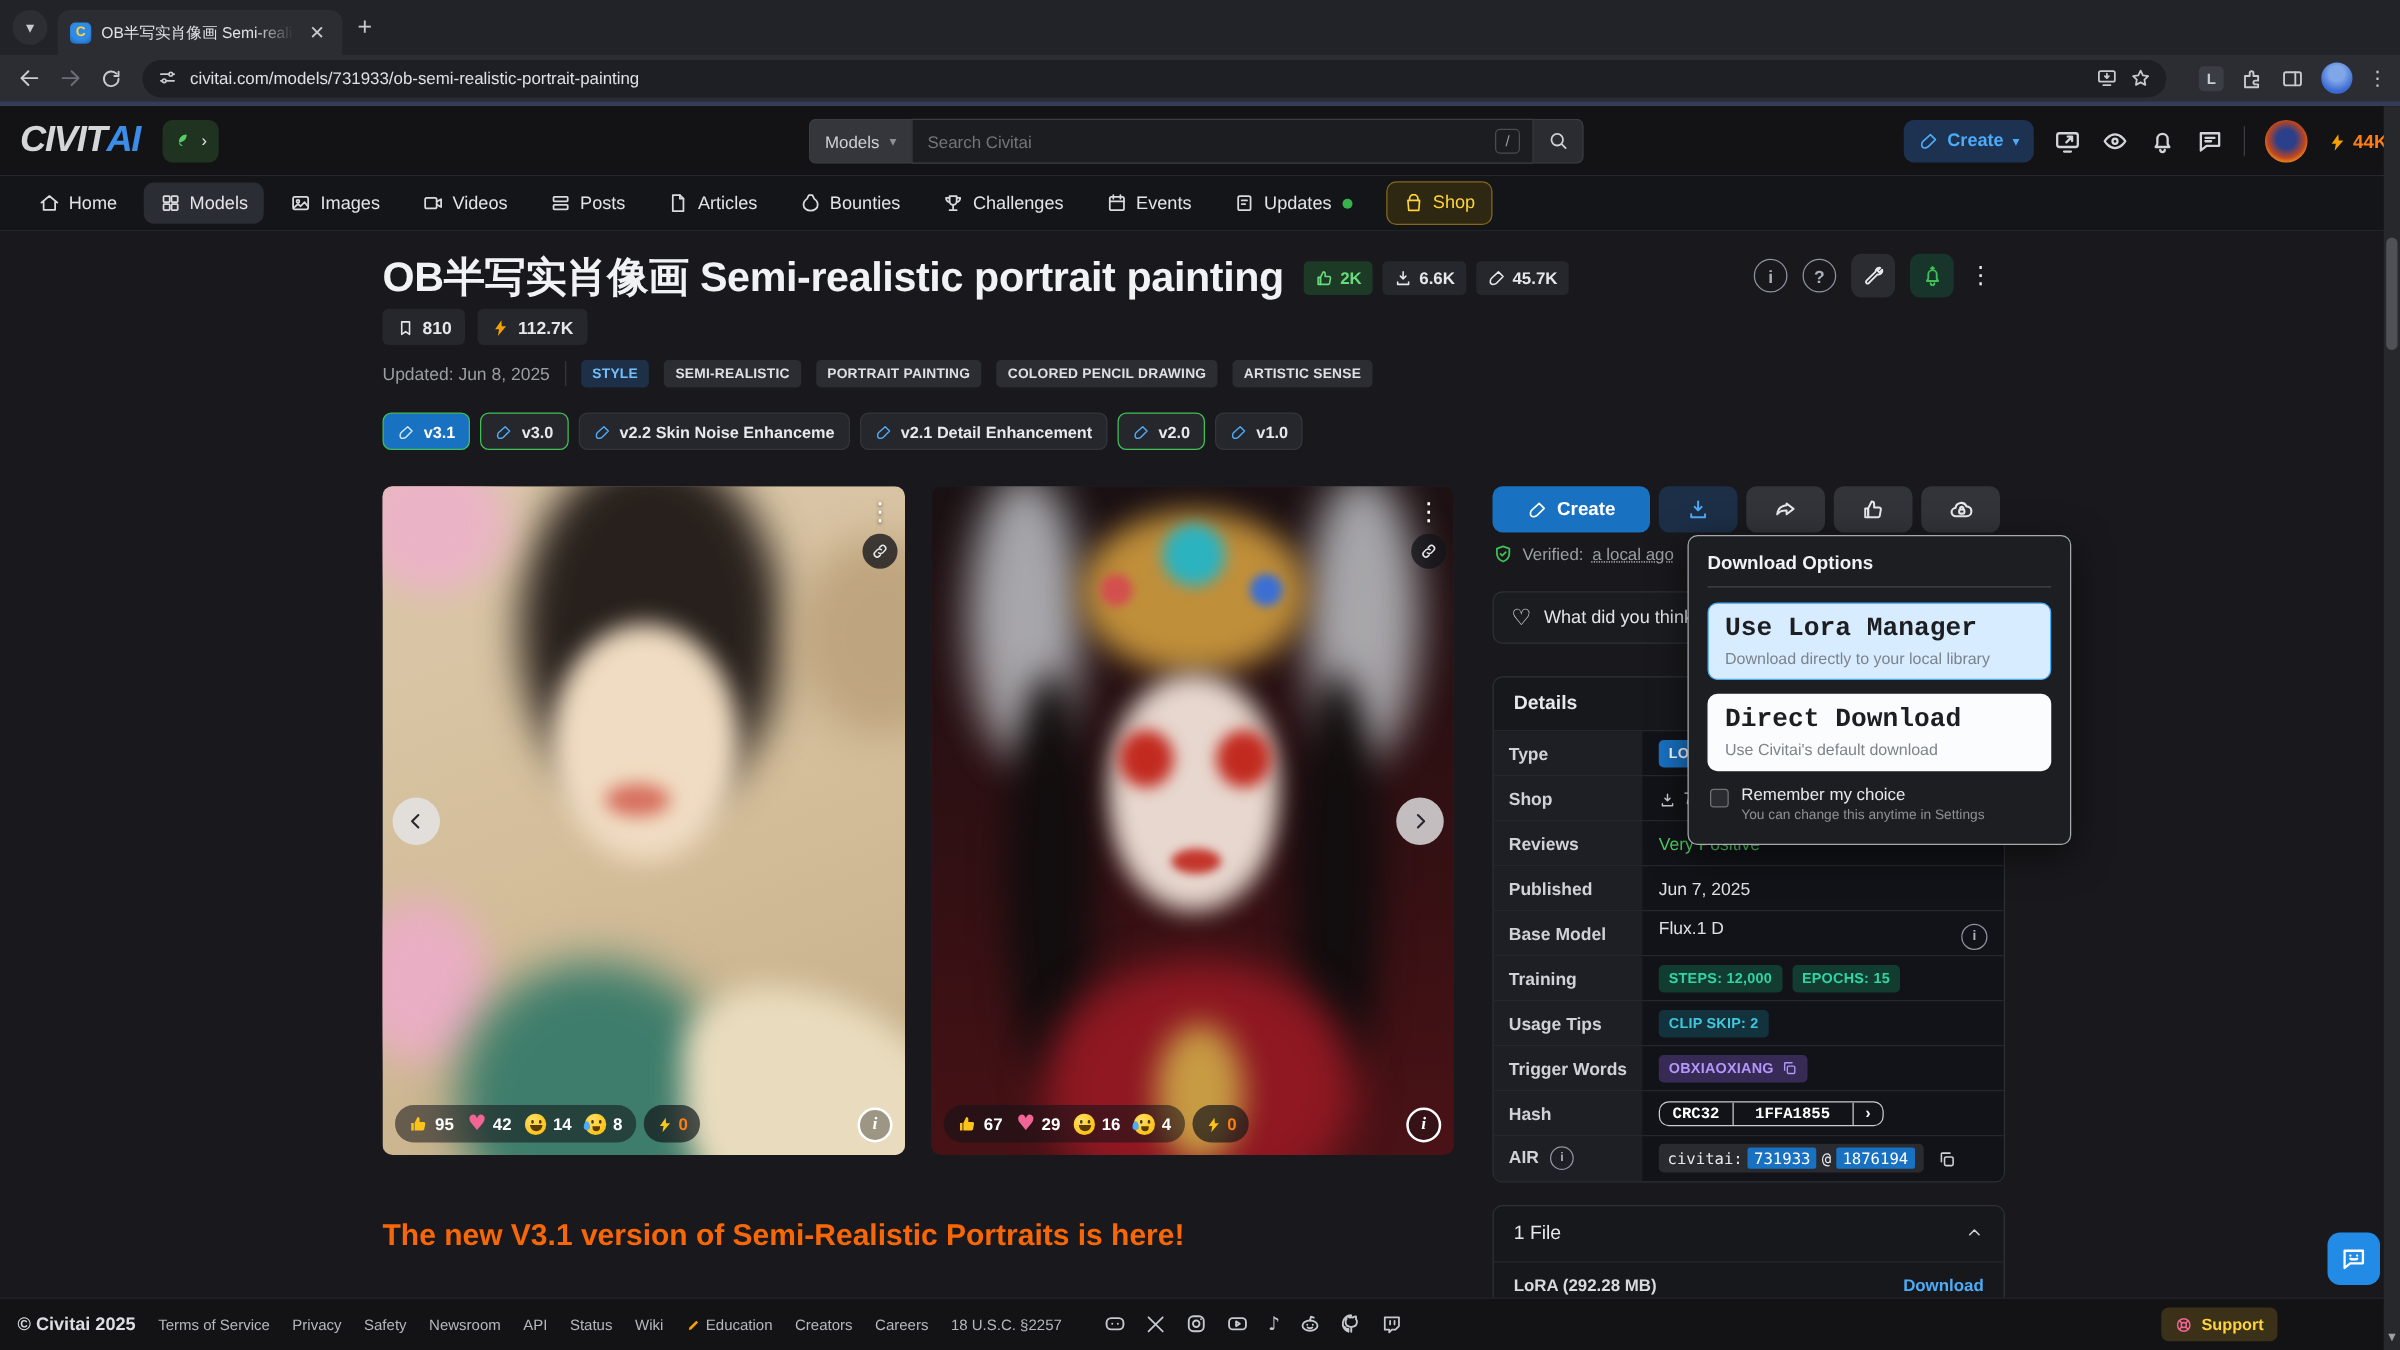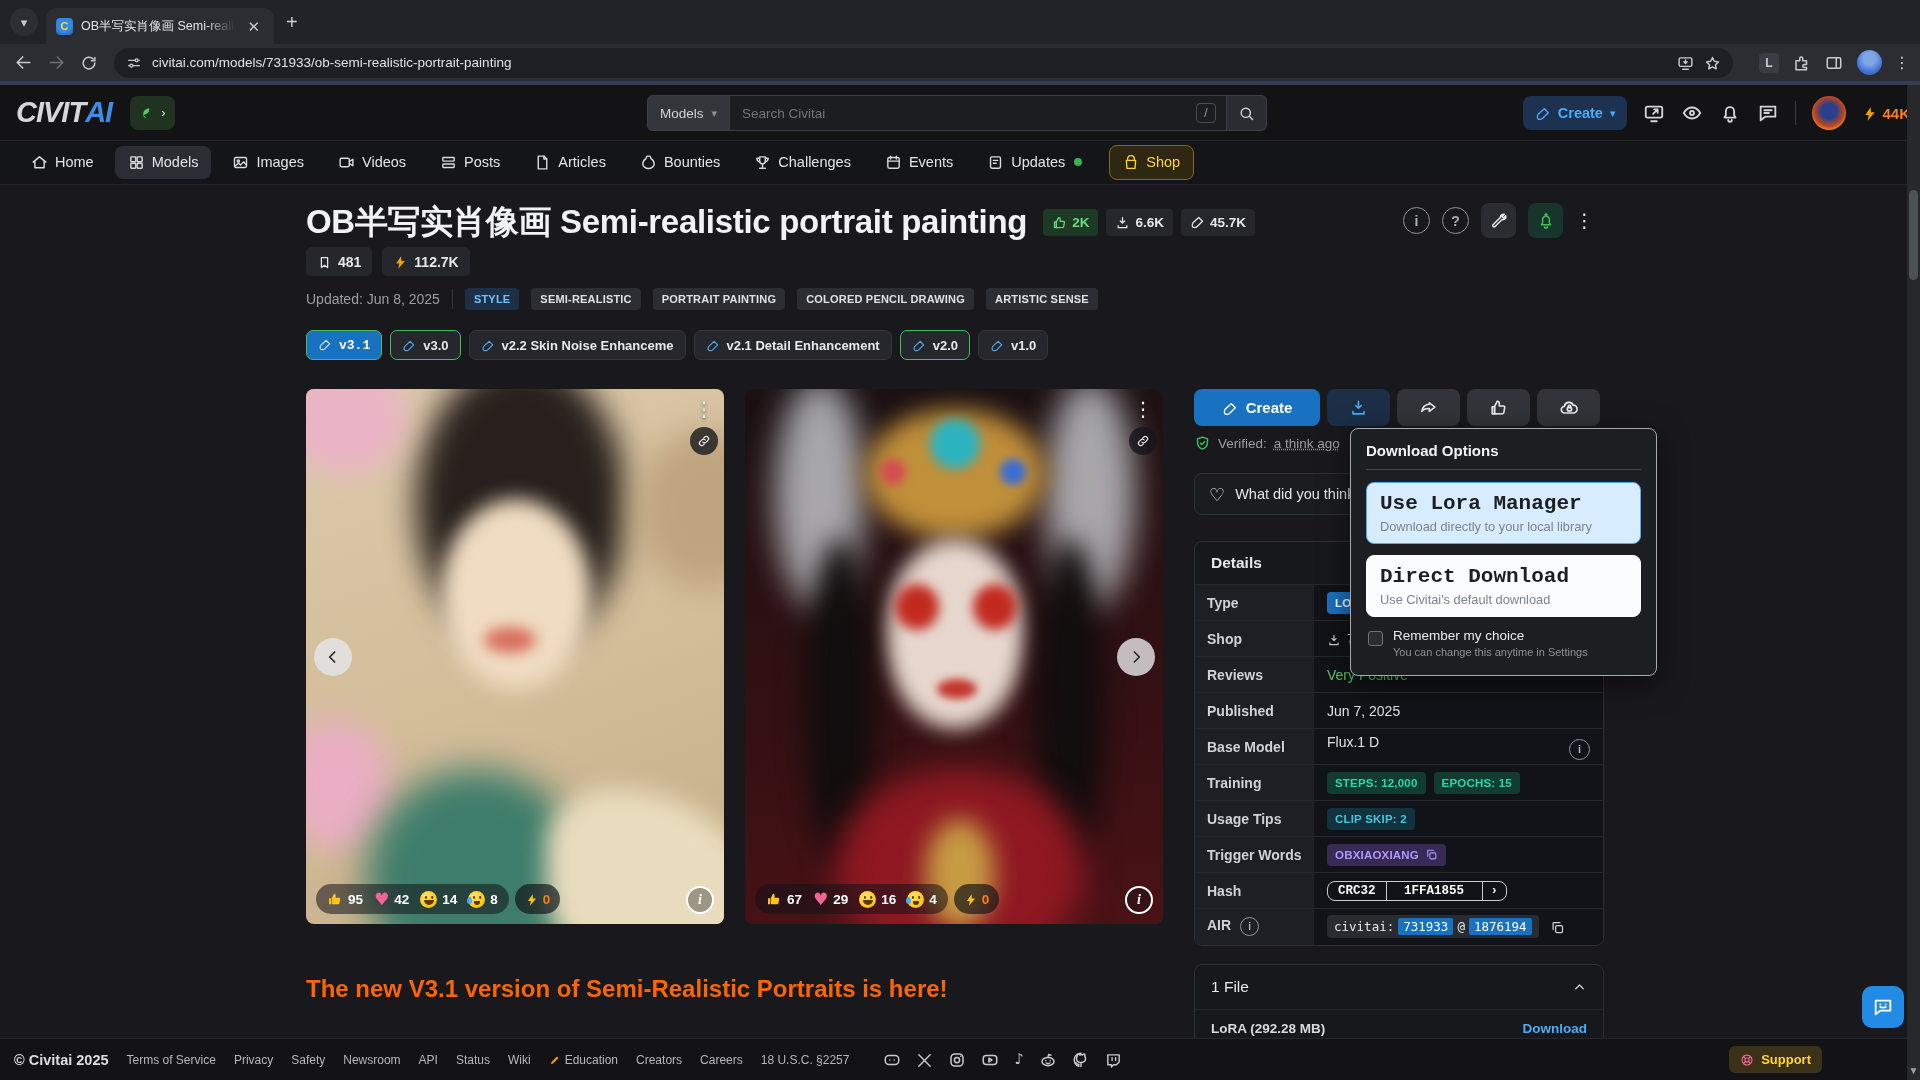--- a/index.html
+++ b/index.html
@@ -88,21 +88,21 @@
   .updated{font-size:14px;color:#9b9ea5;}
   .vline{width:1px;height:20px;background:#34363c;}
   .tag{height:22px;border-radius:4px;background:#2b2d33;color:#dde0e4;font-size:11px;font-weight:700;letter-spacing:.2px;
        display:flex;align-items:center;padding:0 9px;}
   .tag.style{background:#1d3047;color:#74c0fc;}
   .versions{position:absolute;left:306px;top:145px;display:flex;gap:8px;}
   .vpill{height:30px;border-radius:7px;background:#26272c;border:1.6px solid #34363c;color:#e8e9ec;font-size:13px;font-weight:600;
          display:flex;align-items:center;gap:7px;padding:0 11px;}
   .vpill .ic{color:#4dabf7;}
   .vpill.owned{border-color:#40c057;}
-  .vpill.active{background:#1971c2;border-color:#40c057;color:#fff;font-family:Liberation Mono, monospace;}
+  .vpill.active{background:#1971c2;border-color:#40c057;color:#fff;}
   .vpill.active .ic{color:#cfe8ff;}
 
   
   .gallery{position:absolute;left:306px;top:204px;display:flex;gap:21px;}
   .gcard{position:relative;width:418px;height:535px;border-radius:8px;overflow:hidden;background:#222;}
   .art{position:absolute;inset:0;}
   .blob{position:absolute;border-radius:50%;}
   .gkebab{position:absolute;top:8px;right:10px;color:#fff;font-size:20px;text-shadow:0 1px 3px rgba(0,0,0,.7);}
   .glink{position:absolute;top:38px;right:6px;width:28px;height:28px;border-radius:50%;background:rgba(20,21,25,.78);
          color:#e8e9ec;display:flex;align-items:center;justify-content:center;}
@@ -454,21 +454,21 @@
           </span>
         <span style="font-size:19px;color:#e3e4e7">⋮</span>
       </div>
     </div>
 
     <div class="stat-row">
       <span class="spill">
         <span><svg class="ic" width="15" height="15" viewBox="0 0 24 24">
               <path d="M7 4h10v16l-5-3.5L7 20z"></path>
             </svg></span>
-        <span>481</span>
+        <span>810</span>
       </span>
       <span class="spill">
         <span class="bolt"><svg class="ic" width="15" height="15" viewBox="0 0 24 24">
               <path fill="currentColor" stroke="none" d="M13 2L5 13.5h5L8.5 22 19 9.5h-5.5z"></path>
             </svg></span>
         <span>112.7K</span>
       </span>
     </div>
 
     <div class="meta-row">
@@ -673,21 +673,21 @@
               <path d="M11 11.5v-1.2a1.5 1.5 0 0 1 3 0v1.2"></path>
             </svg>
           </span>
       </div>
       <div class="verified">
         <span><svg class="ic" width="17" height="17" viewBox="0 0 24 24">
               <path d="M12 3l7 2.5V11c0 4.5-3 7.5-7 9-4-1.5-7-4.5-7-9V5.5z"></path>
               <path d="M9 11.5l2 2 4-4"></path>
             </svg></span>
         <span>Verified:</span>
-        <u>a think ago</u>
+        <u>a local ago</u>
       </div>
       <div class="feedback">
         <span style="font-family:'DejaVu Sans',sans-serif;font-size:18px">♡</span>
         <span>What did you think</span>
       </div>
 
       <div class="detail-card">
         <div class="dc-head">Details</div>
         <table class="dtable">
           <tbody>

